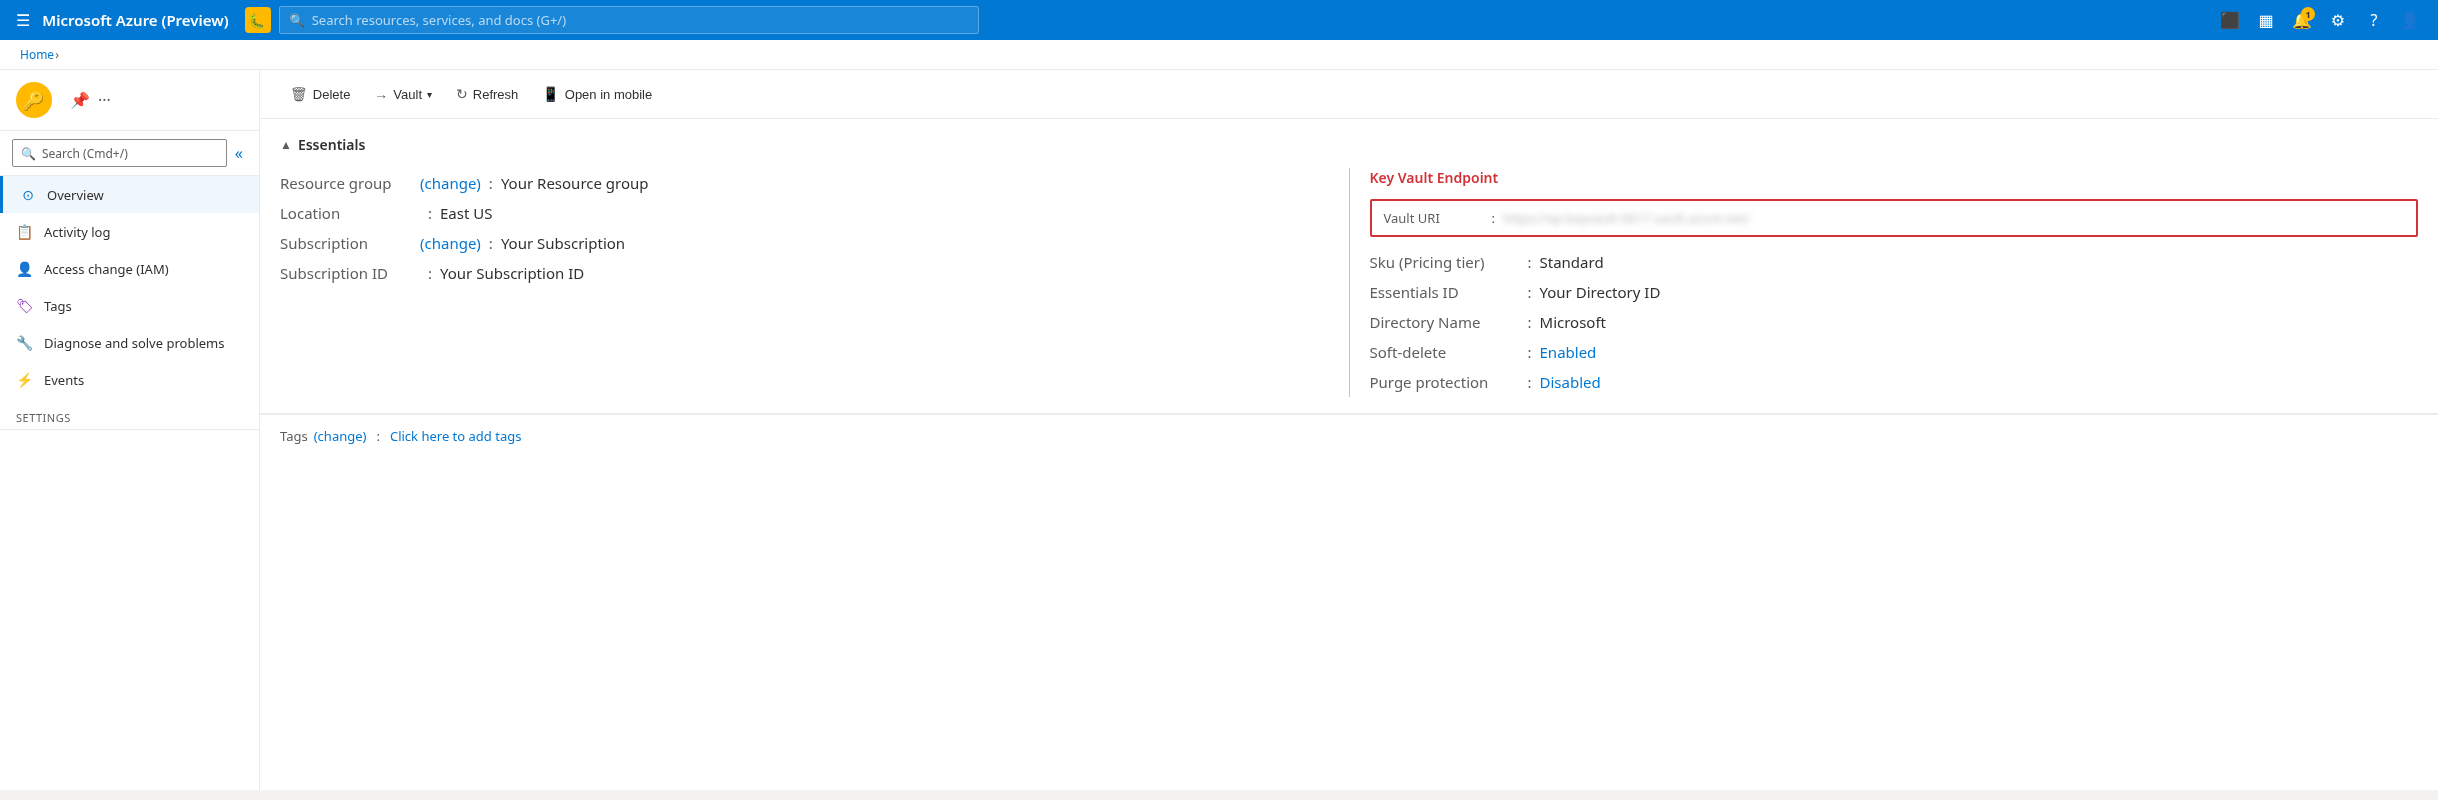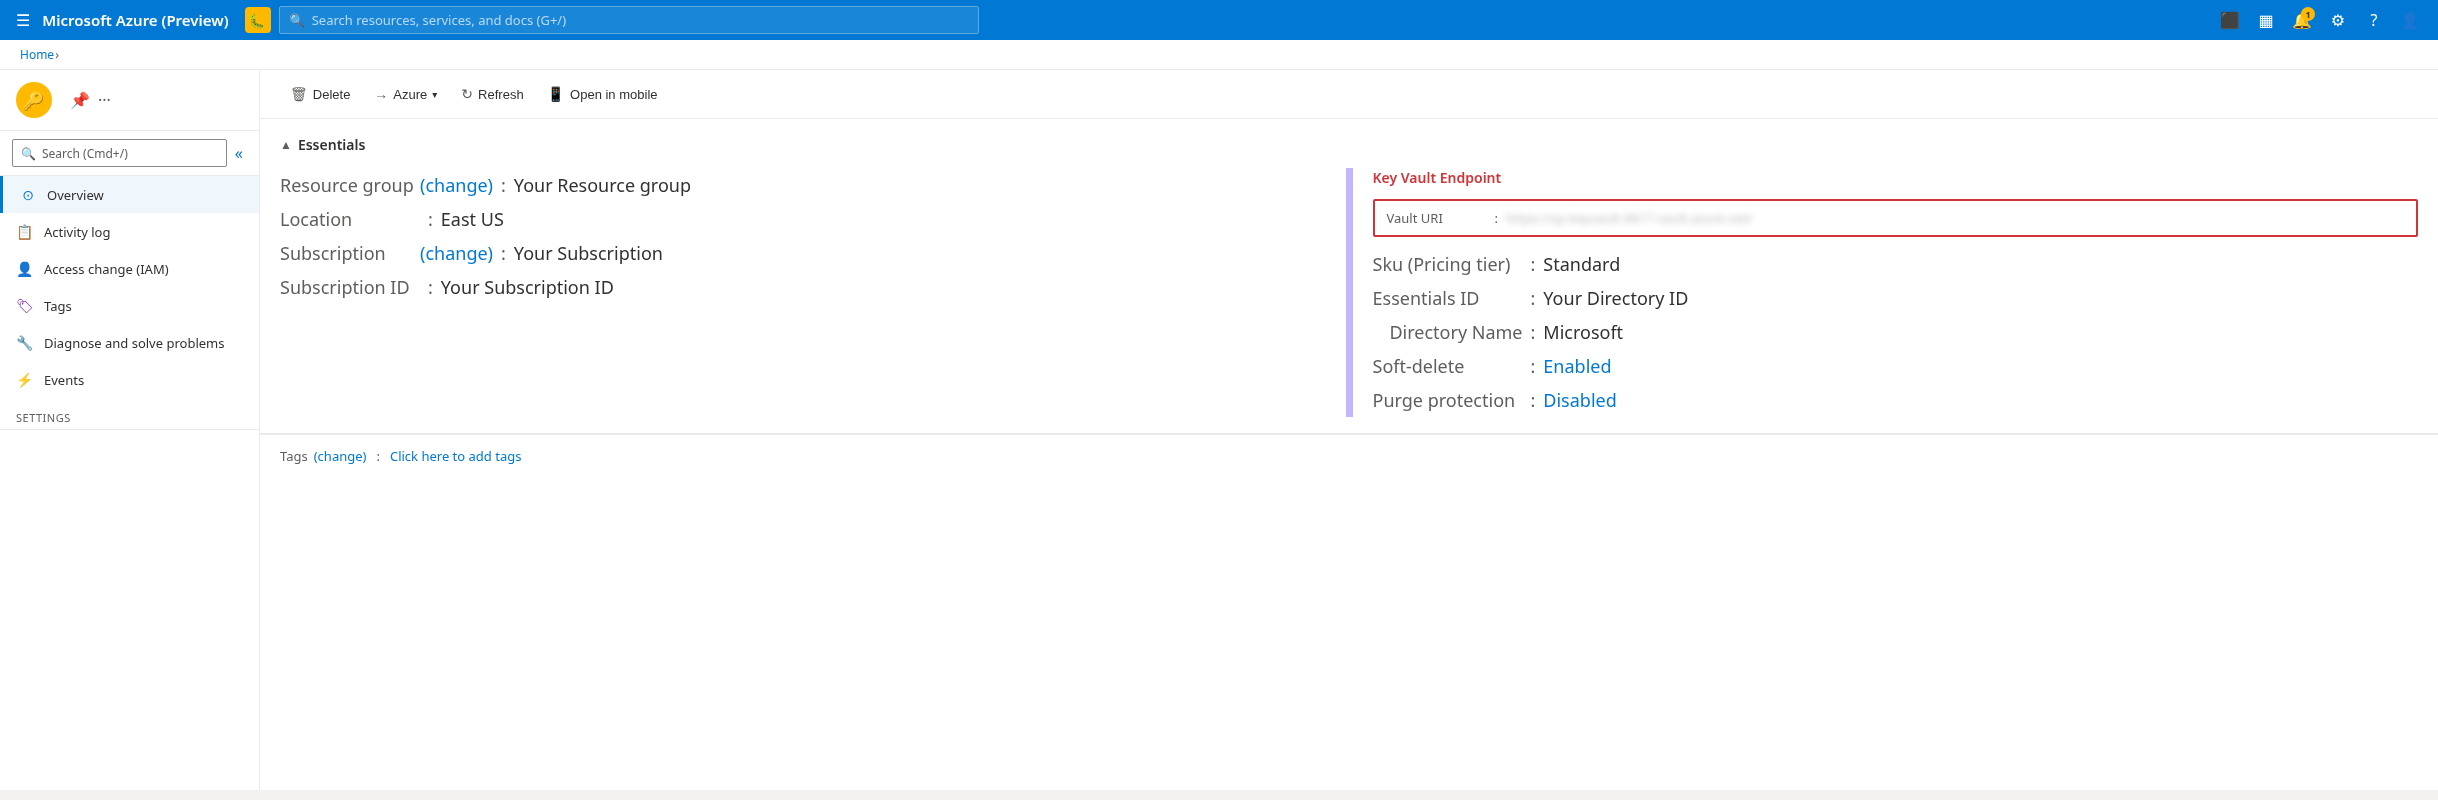--- a/index.html
+++ b/index.html
@@ -228,21 +228,21 @@
       font-weight: 600;
       color: #323130;
       margin-bottom: 14px;
     }
     .section-header .chevron { color: #605e5c; font-size: 12px; }
 
     .field-row {
       display: flex;
       align-items: baseline;
       padding: 5px 0;
-      font-size: 18px;
+      font-size: 15px;
     }
     .field-label {
       min-width: 140px;
       color: #605e5c;
     }
     .field-colon { margin: 0 8px; color: #605e5c; }
     .field-value { color: #323130; }
     .field-value.link { color: #0078d4; cursor: pointer; }
     .endpoint-title {
       font-size: 14px;
@@ -284,21 +284,21 @@
     .tags-label { color: #605e5c; }
     .tags-colon { margin: 0 4px; color: #605e5c; }
     .tags-link { color: #0078d4; cursor: pointer; }
 
     
     .columns-layout {
       display: flex;
       gap: 0;
     }
     .left-col { flex: 1; padding-right: 20px; }
-    .right-col { flex: 1; border-left: 7px solid #c4b5fd; padding-left: 20px; }
+    .right-col { flex: 1; border-left: 1px solid #c4b5fd; padding-left: 20px; }
   </style>
 </head>
 <body>
 
 <nav class="top-nav">
   <span class="hamburger">☰</span>
   <span class="brand">Microsoft Azure (Preview)</span>
   <div class="icon-badge">🐛</div>
   <div class="search-bar">
     <span>🔍</span>
@@ -385,21 +385,21 @@
 
   <div class="main-content">
 
     <div class="toolbar">
       <button class="toolbar-btn">
         <span class="btn-icon">🗑</span>
         <span>Delete</span>
       </button>
       <button class="toolbar-btn">
         <span class="btn-icon">→</span>
-        <span>Azure</span>
+        <span>Vault</span>
         <span style="font-size:10px;">▾</span>
       </button>
       <button class="toolbar-btn">
         <span class="btn-icon">↻</span>
         <span>Refresh</span>
       </button>
       <button class="toolbar-btn">
         <span class="btn-icon">📱</span>
         <span>Open in mobile</span>
       </button>
@@ -459,21 +459,21 @@
             <span class="field-value">Standard</span>
           </div>
 
           <div class="field-row">
             <span class="field-label" style="min-width:150px;">Essentials ID</span>
             <span class="field-colon">:</span>
             <span class="field-value">Your Directory ID</span>
           </div>
 
           <div class="field-row">
-            <span class="field-label" style="min-width:150px;text-align:right;">Directory Name</span>
+            <span class="field-label" style="min-width:150px;">Directory Name</span>
             <span class="field-colon">:</span>
             <span class="field-value">Microsoft</span>
           </div>
 
           <div class="field-row">
             <span class="field-label" style="min-width:150px;">Soft-delete</span>
             <span class="field-colon">:</span>
             <span class="field-value link">Enabled</span>
           </div>
 

